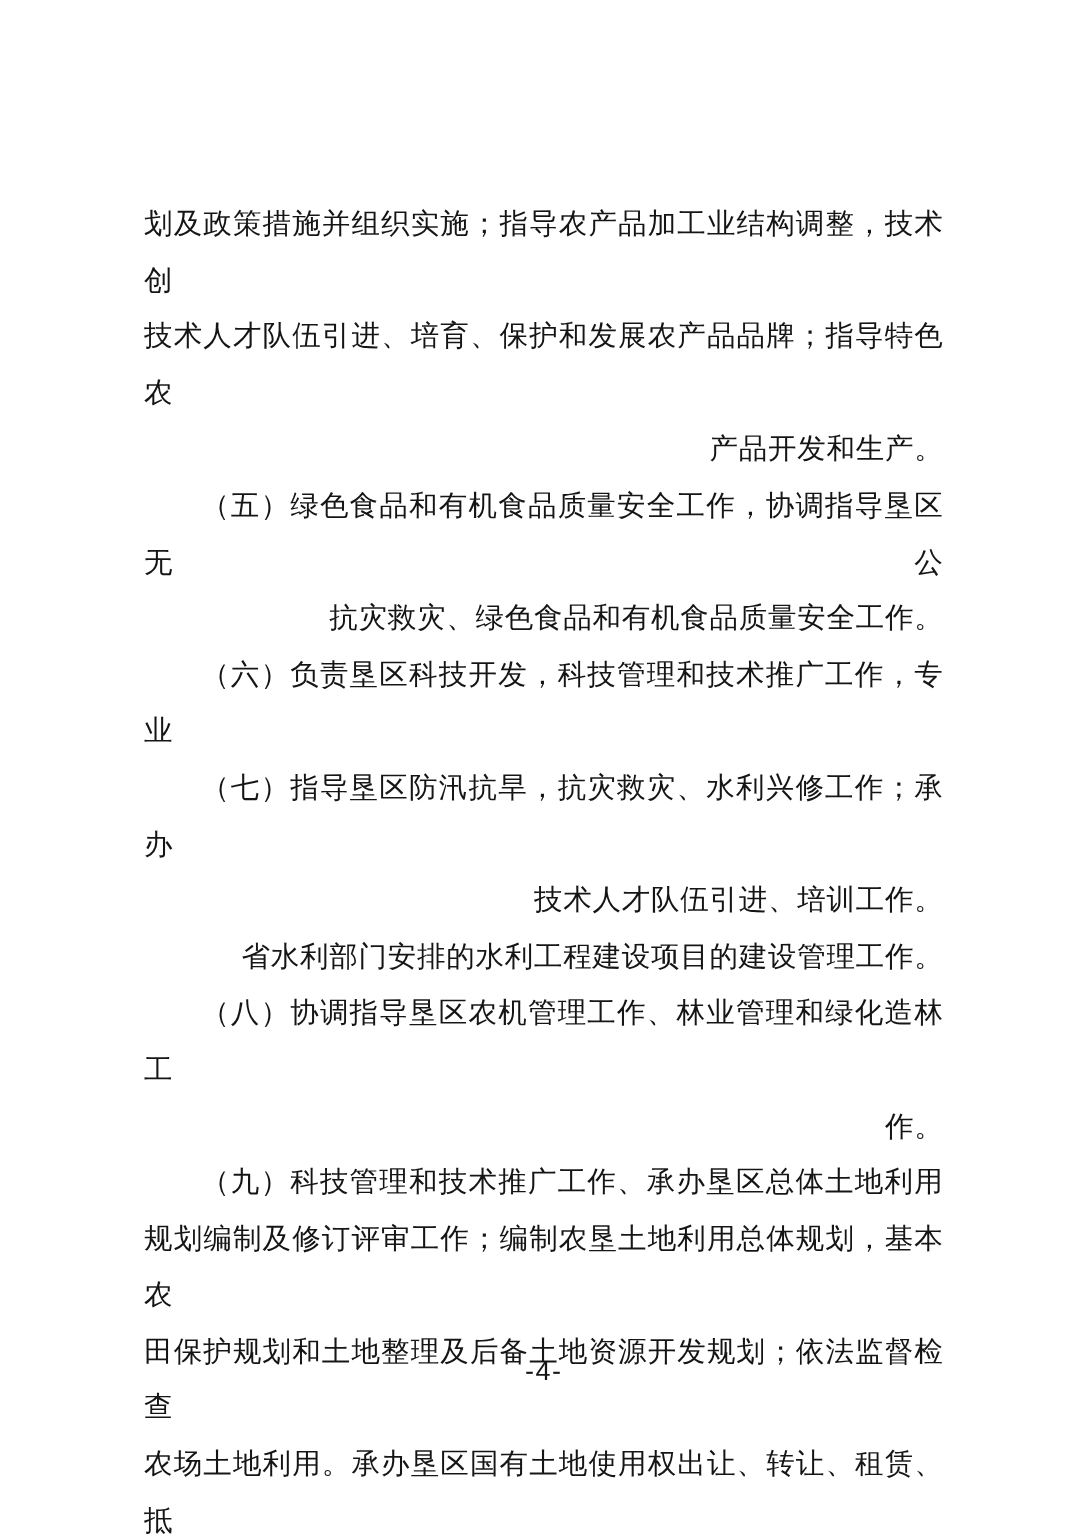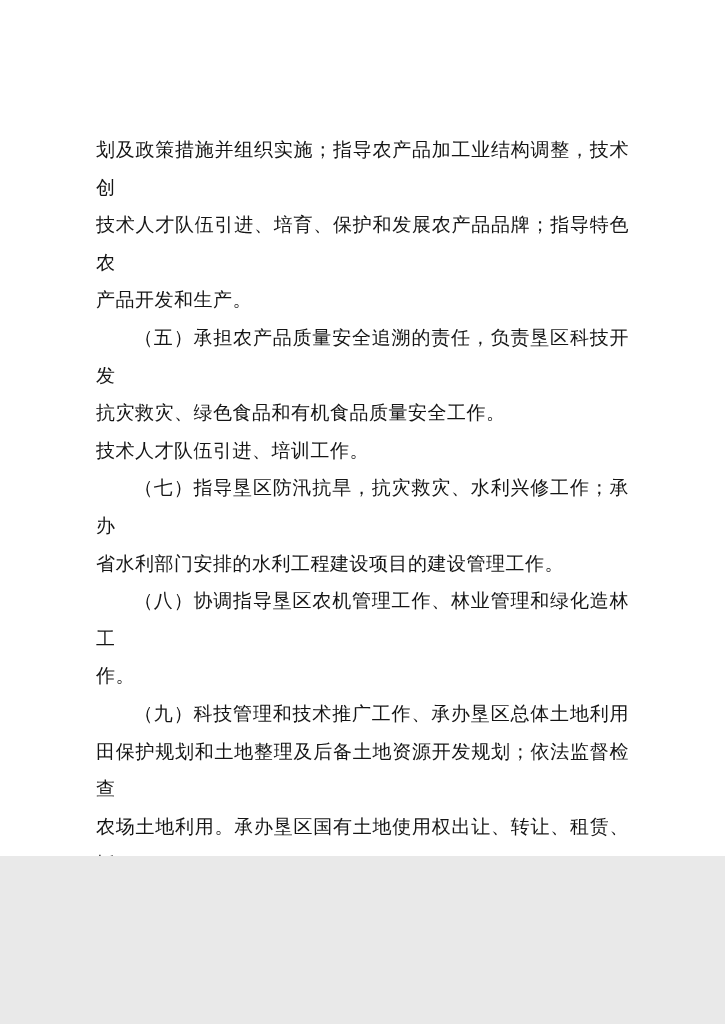--- a/index.html
+++ b/index.html
@@ -3,39 +3,39 @@
 <meta charset="utf-8">
 <style>
   html, body {
     margin: 0;
     padding: 0;
     background: #e9e9e9;
   }
   .page {
     position: relative;
     width: 725px;
-    height: 856px;
+    height: 1024px;
     background: #ffffff;
     margin: 0 auto;
     overflow: hidden;
     font-family: Liberation Sans, sans-serif;
     color: #151515;
   }
   .text-block {
     position: absolute;
     left: 96px;
     top: 131px;
     width: 533px;
   }
   .line {
     font-size: 19px;
     line-height: 37.6px;
     letter-spacing: 0.5px;
     white-space: pre-wrap;
-    text-align: left;
+    text-align: right;
   }
   .line.fill {
     text-align: justify;
     text-align-last: justify;
     text-justify: inter-character;
   }
   .line.indent {
     text-indent: 38px;
   }
   .page-number {
@@ -51,26 +51,28 @@
   }
 </style>
 </head>
 <body>
 
 <div class="page">
   <div class="text-block">
     <div class="line fill">划及政策措施并组织实施；指导农产品加工业结构调整，技术创</div>
     <div class="line fill">技术人才队伍引进、培育、保护和发展农产品品牌；指导特色农</div>
     <div class="line">产品开发和生产。</div>
-    <div class="line indent fill">（五）承担农产品质量安全追溯的责任，负责垦区科技开发</div>
+    <div class="line indent fill">（五）绿色食品和有机食品质量安全工作，协调指导垦区无公</div>
     <div class="line">抗灾救灾、绿色食品和有机食品质量安全工作。</div>
+    <div class="line indent fill">（六）负责垦区科技开发，科技管理和技术推广工作，专业</div>
+    <div class="line indent fill">（七）指导垦区防汛抗旱，抗灾救灾、水利兴修工作；承办</div>
     <div class="line">技术人才队伍引进、培训工作。</div>
-    <div class="line indent fill">（七）指导垦区防汛抗旱，抗灾救灾、水利兴修工作；承办</div>
     <div class="line">省水利部门安排的水利工程建设项目的建设管理工作。</div>
     <div class="line indent fill">（八）协调指导垦区农机管理工作、林业管理和绿化造林工</div>
     <div class="line">作。</div>
     <div class="line indent fill">（九）科技管理和技术推广工作、承办垦区总体土地利用</div>
+    <div class="line fill">规划编制及修订评审工作；编制农垦土地利用总体规划，基本农</div>
     <div class="line fill">田保护规划和土地整理及后备土地资源开发规划；依法监督检查</div>
     <div class="line fill">农场土地利用。承办垦区国有土地使用权出让、转让、租赁、抵</div>
 
   </div>
   <div class="page-number">-4-</div>
 </div>
 
 </body></html>

